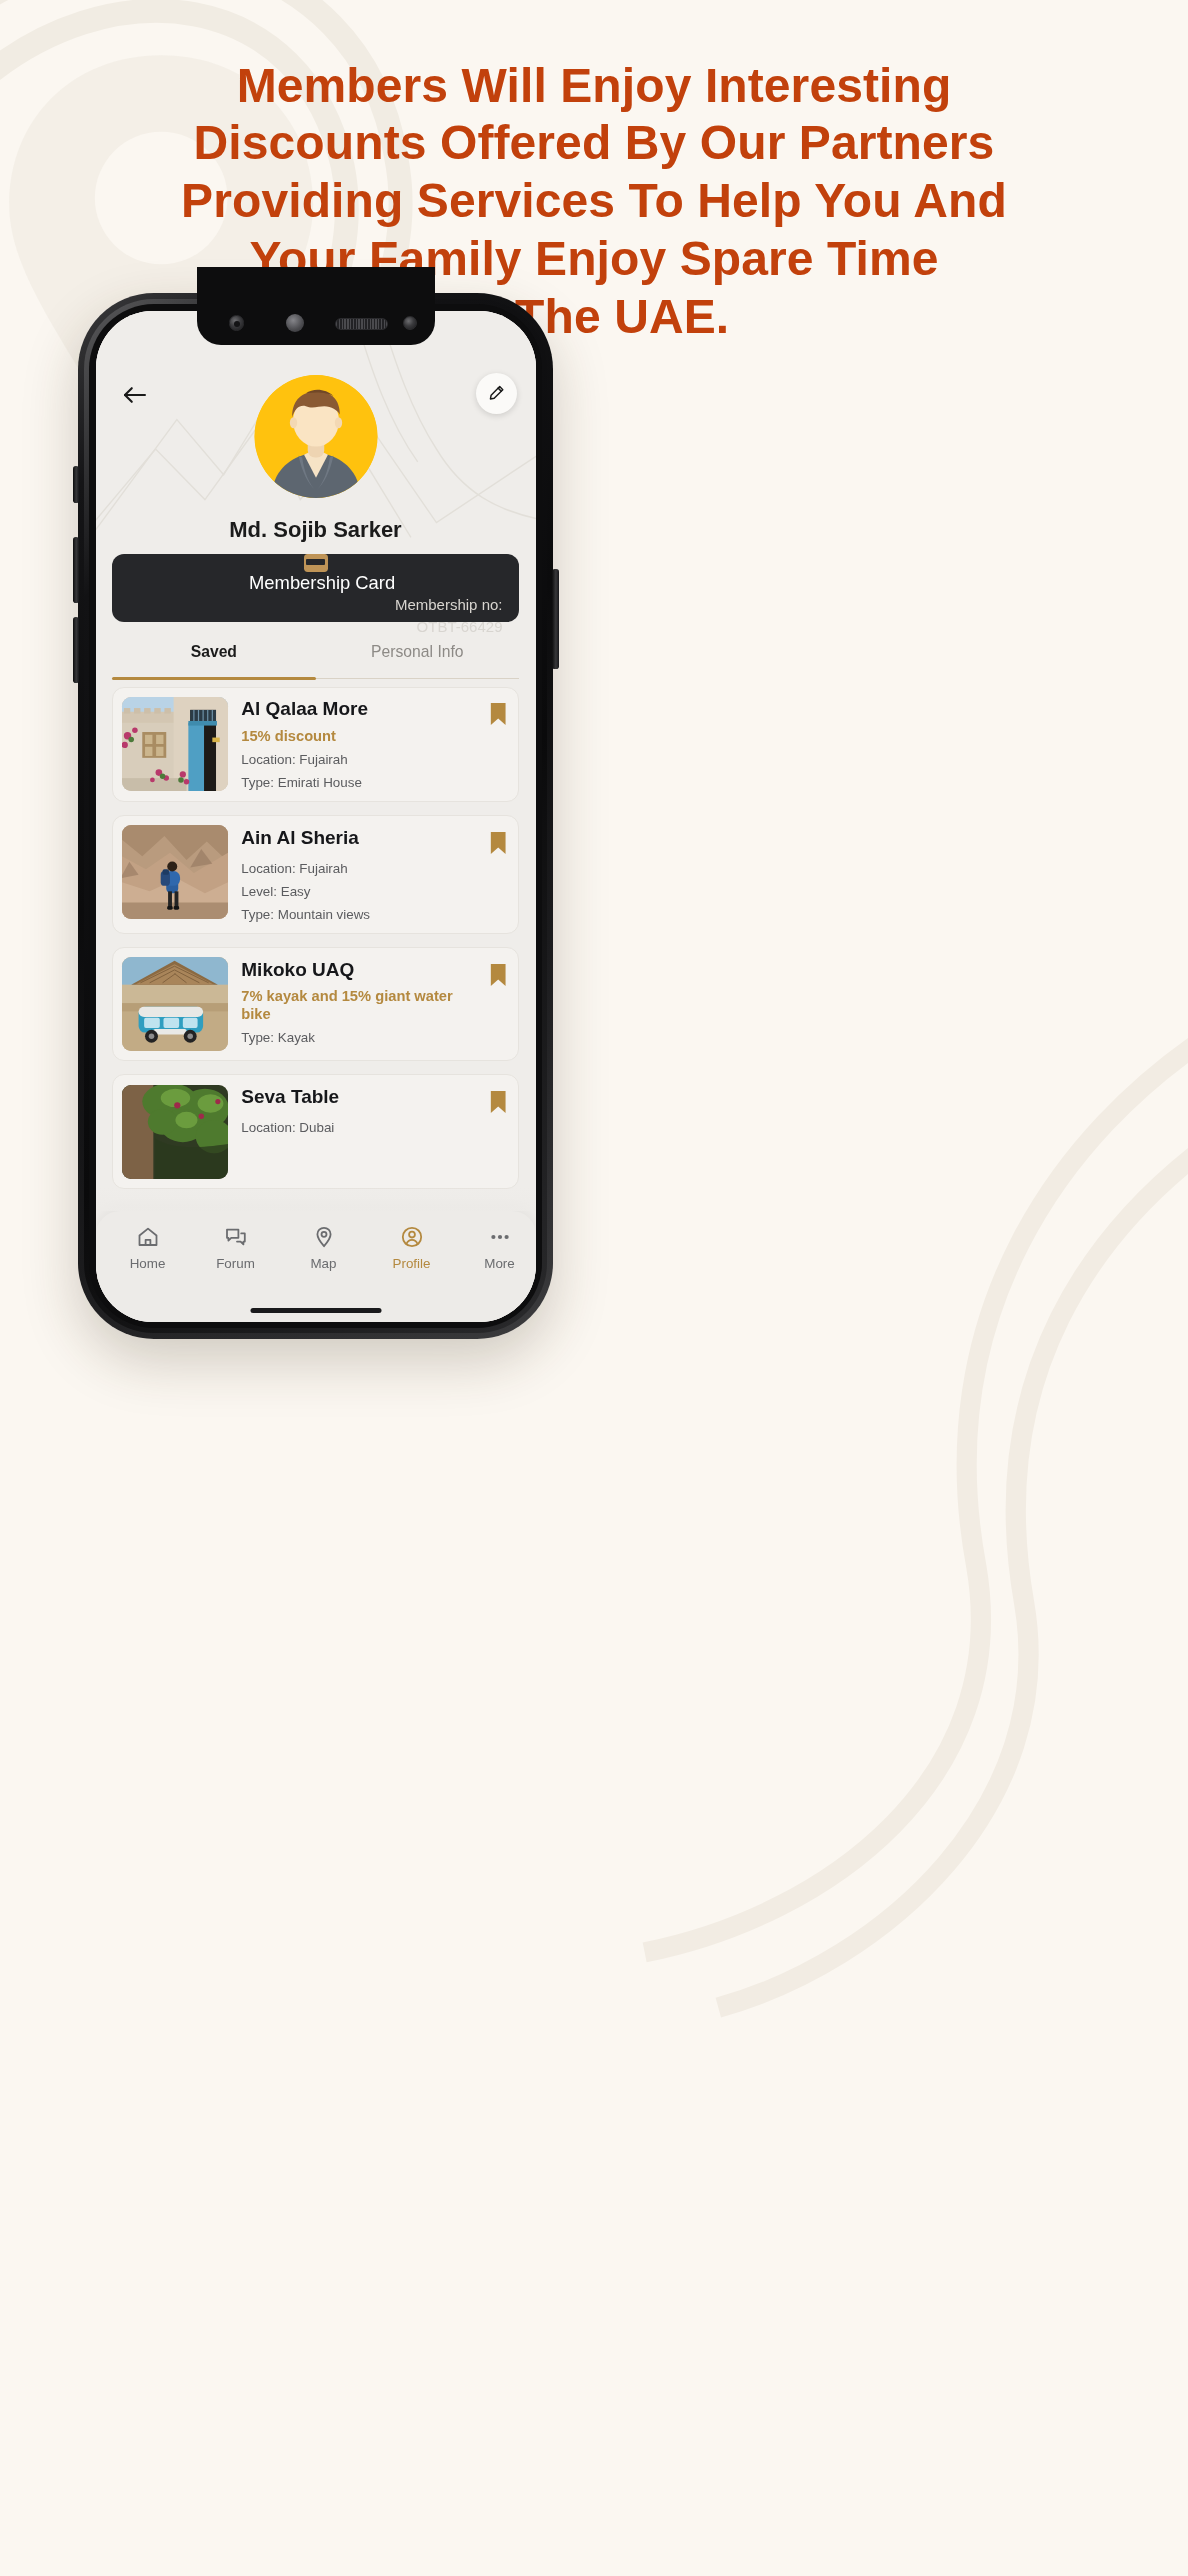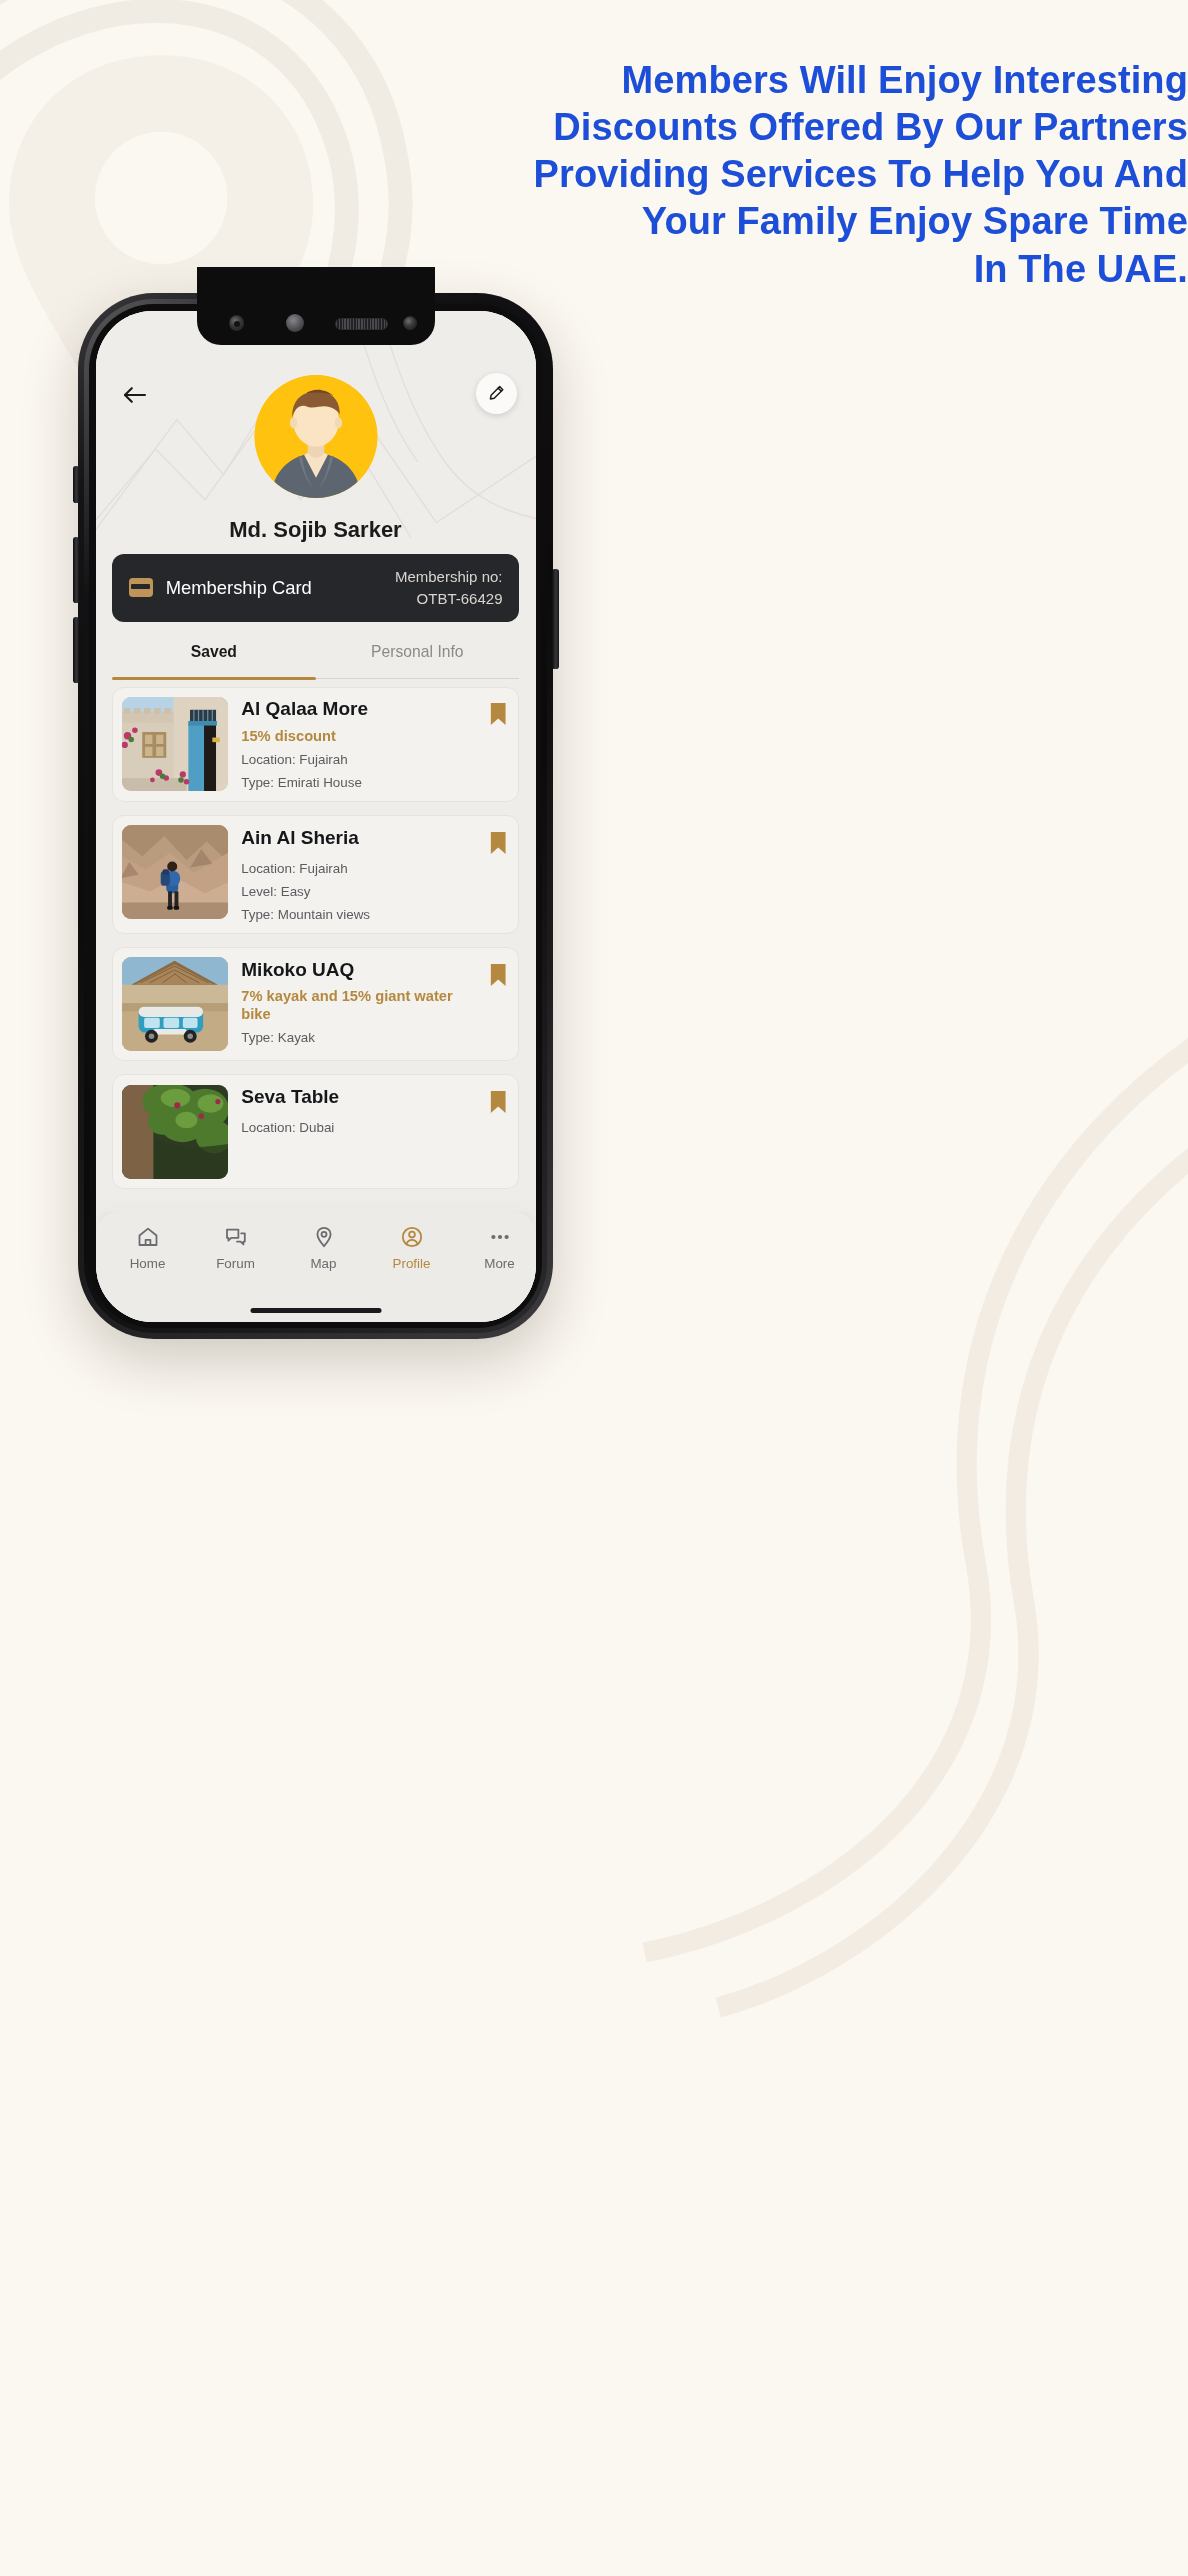--- a/index.html
+++ b/index.html
@@ -10,23 +10,23 @@
     position:relative;
     overflow:hidden;
   }
 
   
   #bg-watermark { position:absolute; inset:0; pointer-events:none; z-index:0; }
 
   
   #headline {
     position:absolute; top:57px; left:0; width:1188px;
-    z-index:3; text-align:right;
-    color:#1d4ed8;
-    font-size:38px; font-weight:bold;
+    z-index:3; text-align:center;
+    color:#c2410c;
+    font-size:48px; font-weight:bold;
     line-height:1.05;
     letter-spacing:0.1px;
   }
   #headline .hl-line { display:block; padding:3.7px 0; }
 
   
   #phone {
     position:absolute; left:78px; top:293px;
     width:475px; height:1046px;
     z-index:4;
@@ -131,21 +131,21 @@
   }
   .uname {
     position:absolute; left:0; top:206px; width:100%; text-align:center;
     font-size:22px; font-weight:bold; color:#1b1b1b; z-index:7;
   }
 
   
   .memcard {
     position:absolute; left:16.6px; top:243px; width:calc(100% - 33px); height:68px;
     background:#26272a; border-radius:12px;
-    display:flex; align-items:center; padding:0 16.6px; z-index:7;
+    display:flex; align-items:center; padding:0 16.6px; z-index:7;flex-direction:column;
   }
   .memcard .card-ico {
     width:24px; height:18.4px; border-radius:3.7px; background:#bf9457;
     position:relative; flex:0 0 auto;
   }
   .memcard .card-ico::after {
     content:""; position:absolute; left:2.8px; top:5.5px; right:2.8px; height:5.5px;
     background:#26272a; border-radius:0.9px;
   }
   .memcard .mc-label {

